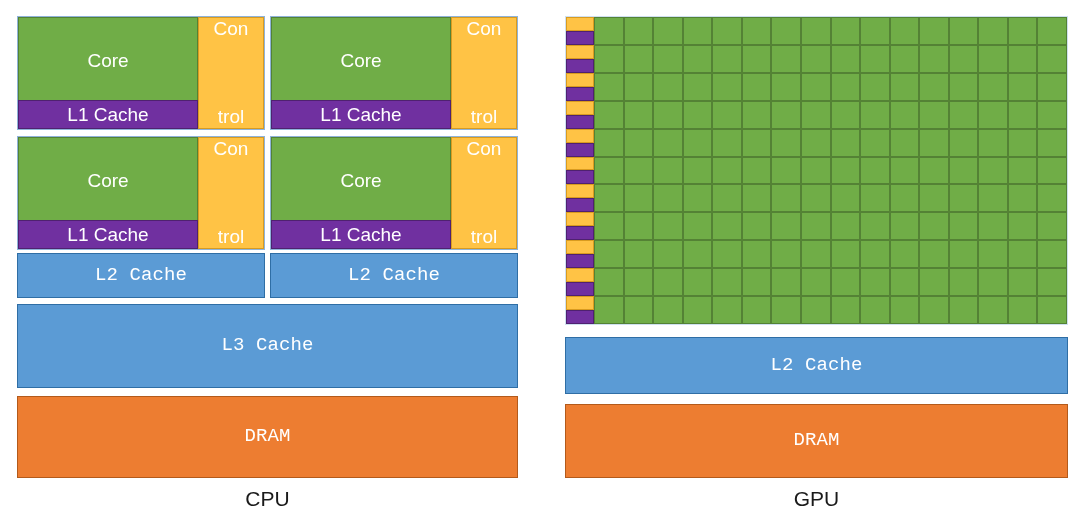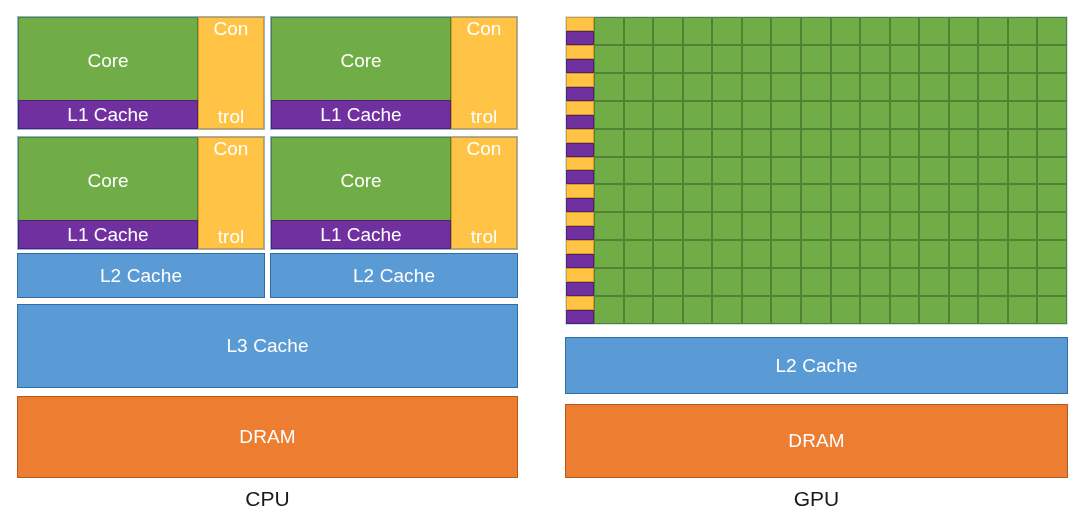--- a/index.html
+++ b/index.html
@@ -25,20 +25,21 @@
     position: absolute;
     box-sizing: border-box;
     display: flex;
     align-items: center;
     justify-content: center;
     color: #ffffff;
     font-size: 19px;
     line-height: 1.12;
     text-align: right;
     letter-spacing: .1px;
+    font-family: Liberation Mono, monospace;
   }
 
   .green   { background: #70ad47; border: 1px solid #548235; }
   .purple  { background: #7030a0; border: 1px solid #4f2170; }
   .yellow  { background: #ffc345; border: 1px solid #d99b1f; }
   .blue    { background: #5b9bd5; border: 1px solid #2f6ea5; }
   .dram    { background: #ed7d31; border: 1px solid #b35a1b; }
 
   
   .core-unit {

